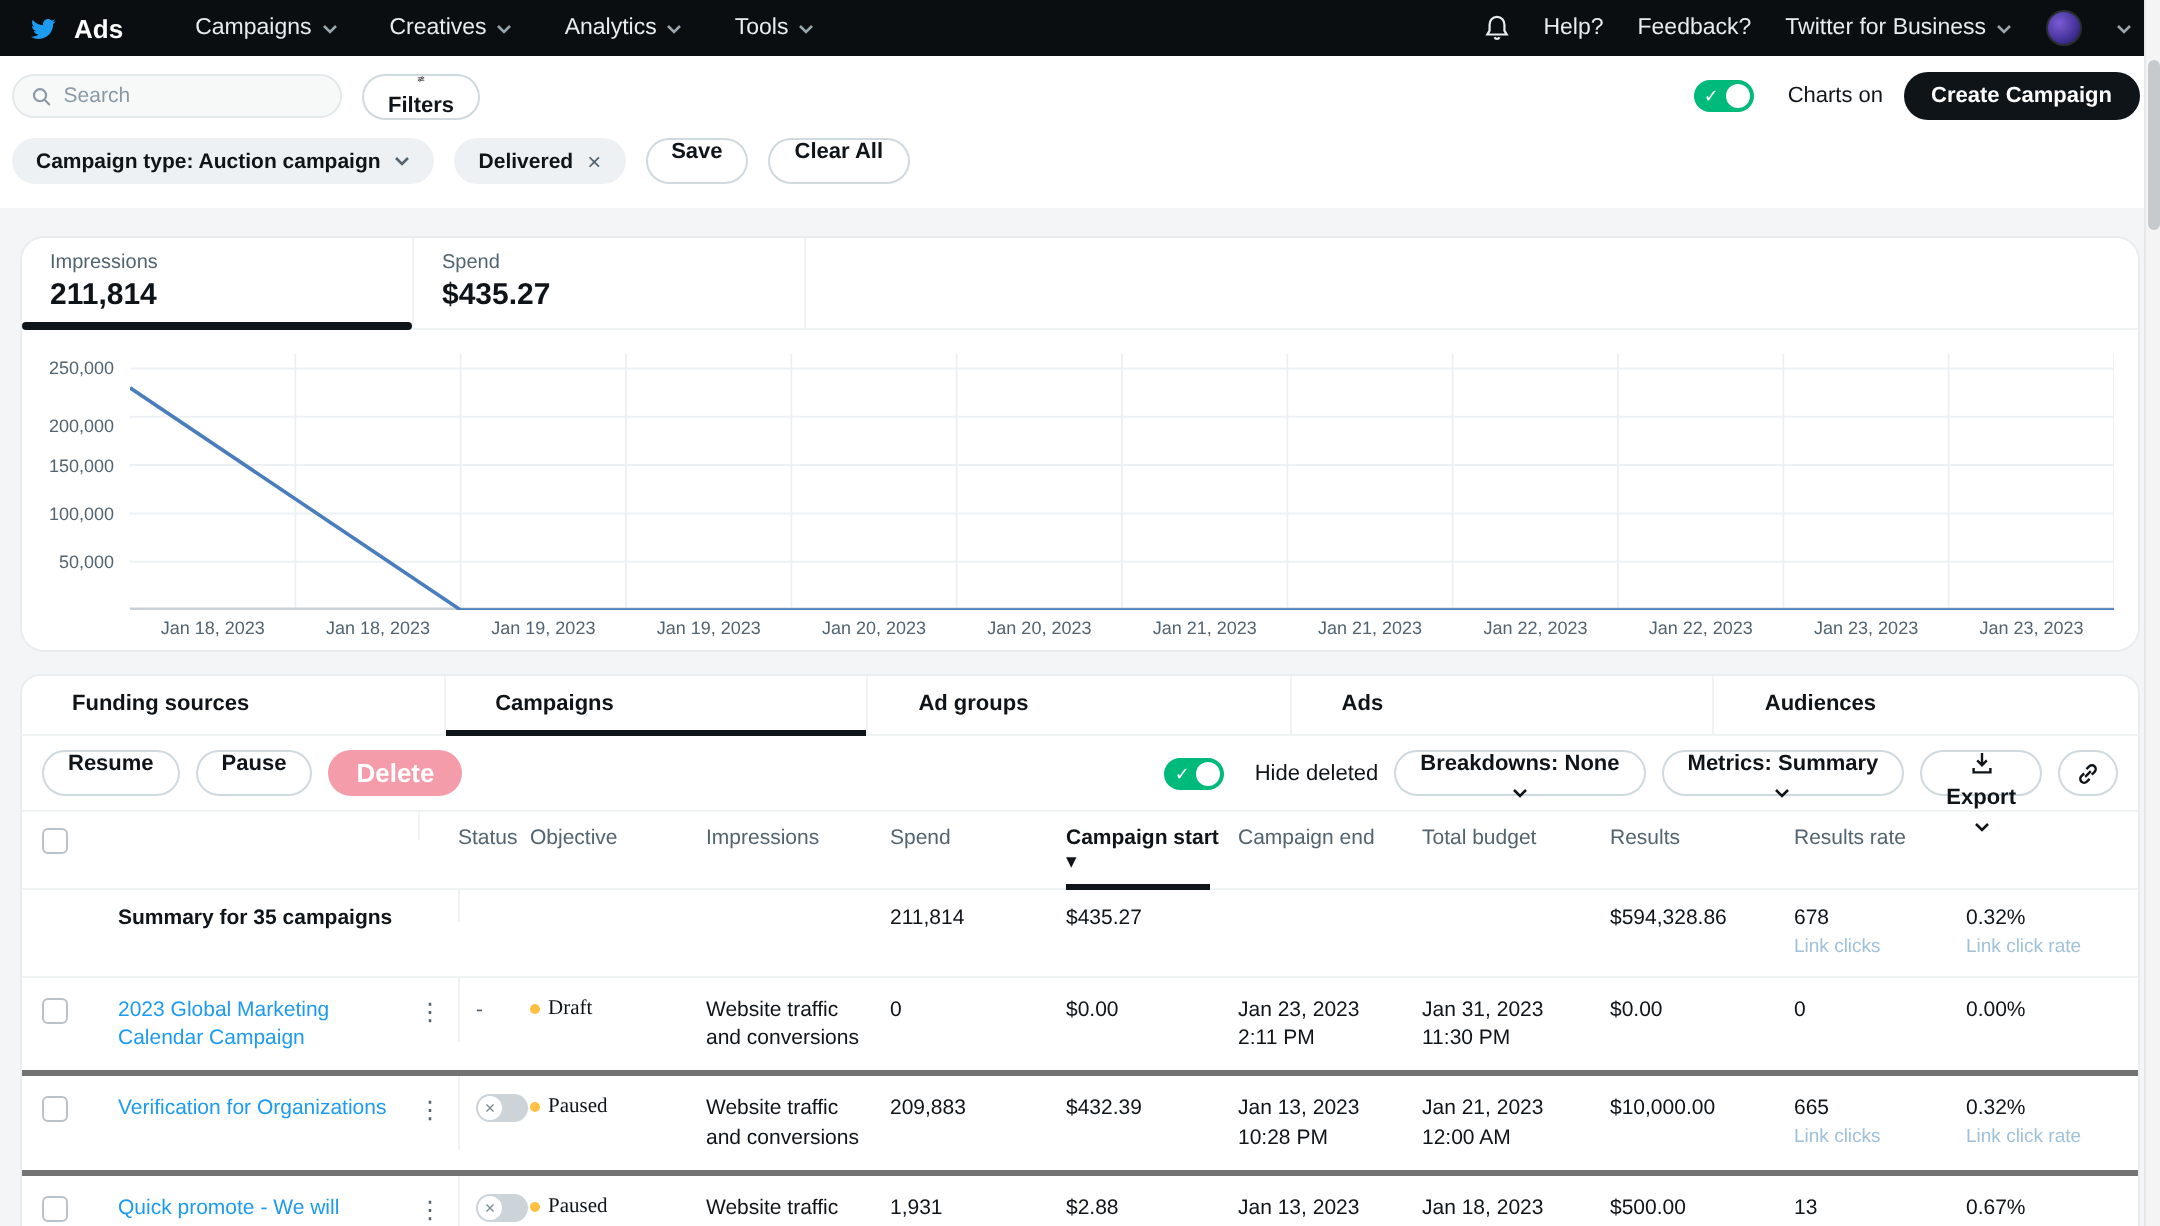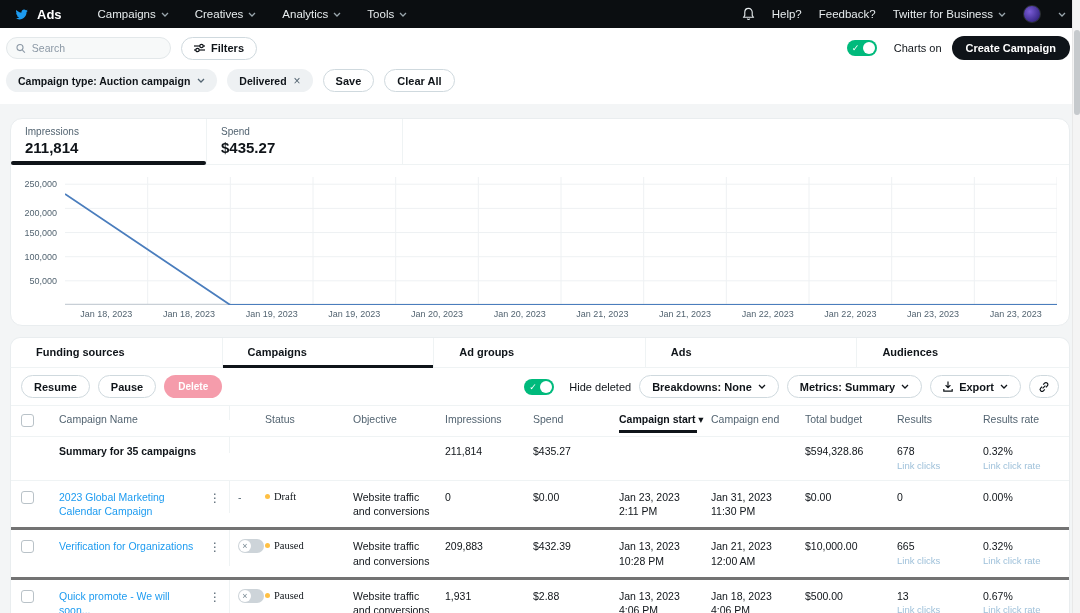--- a/index.html
+++ b/index.html
@@ -20,21 +20,21 @@
   .bell { width:13px; height:14px; }
   .avatar { width:18px; height:18px; border-radius:50%; background:radial-gradient(circle at 35% 35%, #7a5cd6, #3b2a8c 70%, #1b1547); border:1px solid #2a2f33; }
   .navitem { display:flex; align-items:center; gap:5px; cursor:pointer; }
   
   .toolbar { background:#ffffff; padding:8px 10px 12px 6px; }
   .toolbar-row { display:flex; align-items:center; gap:10px; }
   .toolbar-row + .toolbar-row { margin-top:9px; }
   .searchbox { width:165px; height:22px; border:1px solid #e3e8ea; background:#f7f9f9; border-radius:12px; display:flex; align-items:center; padding:0 9px; gap:6px; }
   .searchbox input { border:none; outline:none; background:transparent; font-size:10.5px; width:100%; color:#0f1419; font-family:inherit; }
   .searchbox input::placeholder { color:#8b98a5; }
-  .pill { height:23px; border:1px solid #cfd9de; background:#fff; border-radius:13px; display:inline-flex; align-items:center; gap:6px; padding:0 12px; font-size:11px; font-weight:bold; color:#0f1419; cursor:pointer; white-space:nowrap; }
+  .pill { height:23px; border:1px solid #cfd9de; background:#fff; border-radius:13px; display:inline-flex; align-items:center; gap:6px; padding:0 12px; font-size:11px; font-weight:bold; color:#0f1419; cursor:pointer; white-space:nowrap;flex-direction:column; }
   .chip { height:23px; background:#eef1f3; border-radius:13px; display:inline-flex; align-items:center; gap:7px; padding:0 12px; font-size:10.5px; font-weight:bold; color:#0f1419; cursor:pointer; white-space:nowrap; }
   .chip .x { font-size:12px; color:#536471; font-weight:normal; }
   .spacer { flex:1; }
   .switch { position:relative; display:inline-flex; align-items:center; border-radius:9px; cursor:pointer; }
   .switch.on { width:30px; height:16px; background:var(--toggle-green); }
   .switch.on .check { position:absolute; left:5px; color:#fff; font-size:9px; line-height:16px; }
   .switch.on .knob { position:absolute; right:2px; width:12px; height:12px; background:#fff; border-radius:50%; }
   .switch.off { width:26px; height:14px; background:#cdd4d9; }
   .switch.off .knob { position:absolute; left:1px; width:12px; height:12px; background:#fff; border-radius:50%; text-align:center; }
   .switch.off .knob .x { font-size:9px; line-height:12px; color:#7a8a94; display:block; }
@@ -58,21 +58,21 @@
   .x-axis { grid-column:2; display:flex; margin-top:4px; }
   .xlab { flex:1; text-align:center; font-size:9px; color:#536471; }
   
   .section-tabs { margin-top:11px; display:grid; grid-template-columns:repeat(5,1fr); background:#fff; border:1px solid #e9edef; border-radius:10px 10px 0 0; border-bottom:1px solid #eff3f4; margin-left:10px; margin-right:10px; }
   .section-tab { padding:8px 0 9px 25px; font-size:11px; font-weight:bold; color:#0f1419; border-right:1px solid #eff3f4; position:relative; cursor:pointer; }
   .section-tab:last-child { border-right:none; }
   .section-tab.active::after { content:""; position:absolute; left:0; right:0; bottom:-1px; height:3px; background:#0f1419; }
   
   .table-card { border-radius:0 0 10px 10px; border-top:none; margin-bottom:0; overflow:hidden; }
   .table-toolbar { display:flex; align-items:center; gap:8px; padding:7px 10px; }
-  .btn-danger { height:23px; background:var(--delete-pink); color:#fff; border:none; border-radius:13px; font-weight:bold; font-size:10px; padding:0 14px; cursor:pointer; font-family:inherit; }
+  .btn-danger { height:23px; background:var(--delete-pink); color:#fff; border:none; border-radius:13px; font-weight:bold; font-size:13px; padding:0 14px; cursor:pointer; font-family:inherit; }
   .icon-pill { width:30px; justify-content:center; padding:0; }
   .tgrid { display:grid; grid-template-columns:38px 150px 20px 36px 88px 92px 88px 86px 92px 94px 92px 86px 1fr; align-items:start; padding:0 0 0 10px; }
   .thead { border-top:1px solid #eff3f4; border-bottom:1px solid #eff3f4; color:#536471; font-size:10.5px; }
   .thead > div { padding:7px 6px 7px 0; }
   .th-sorted { color:#0f1419; font-weight:bold; position:relative; }
   .th-sorted .sortbar { position:absolute; left:0; right:14px; bottom:-1px; height:3px; background:#0f1419; }
   .col-toggle { border-left:1px solid #eff3f4; padding-left:8px !important; }
   .cbx { width:13px; height:13px; border:1.5px solid #b9c2c8; border-radius:3px; background:#fff; display:inline-block; margin-top:1px; cursor:pointer; }
   .trow { font-size:10.5px; border-bottom:3px solid #737373; min-height:36px; }
   .trow > div { padding:9px 6px 9px 0; line-height:1.35; }
@@ -308,21 +308,20 @@
         <svg width="12" height="12" viewBox="0 0 12 12">
             <path d="M4.6 7.4l2.8-2.8" stroke="#0f1419" stroke-width="1.2"></path>
             <path d="M5.2 3.6L6.6 2.2a1.9 1.9 0 012.7 2.7L7.9 6.3M6.8 8.4L5.4 9.8a1.9 1.9 0 01-2.7-2.7l1.4-1.4" fill="none" stroke="#0f1419" stroke-width="1.2"></path>
           </svg>
       </span>
     </span>
   </div>
 
   <div class="tgrid thead">
     <div><span class="cbx"></span></div>
-    <div>Campaign Name</div>
     <div></div>
     <div class="col-toggle"></div>
     <div>Status</div>
     <div>Objective</div>
     <div>Impressions</div>
     <div>Spend</div>
     <div class="th-sorted">
       <span>Campaign start</span>
       <span>▾</span>
       <span class="sortbar"></span>

